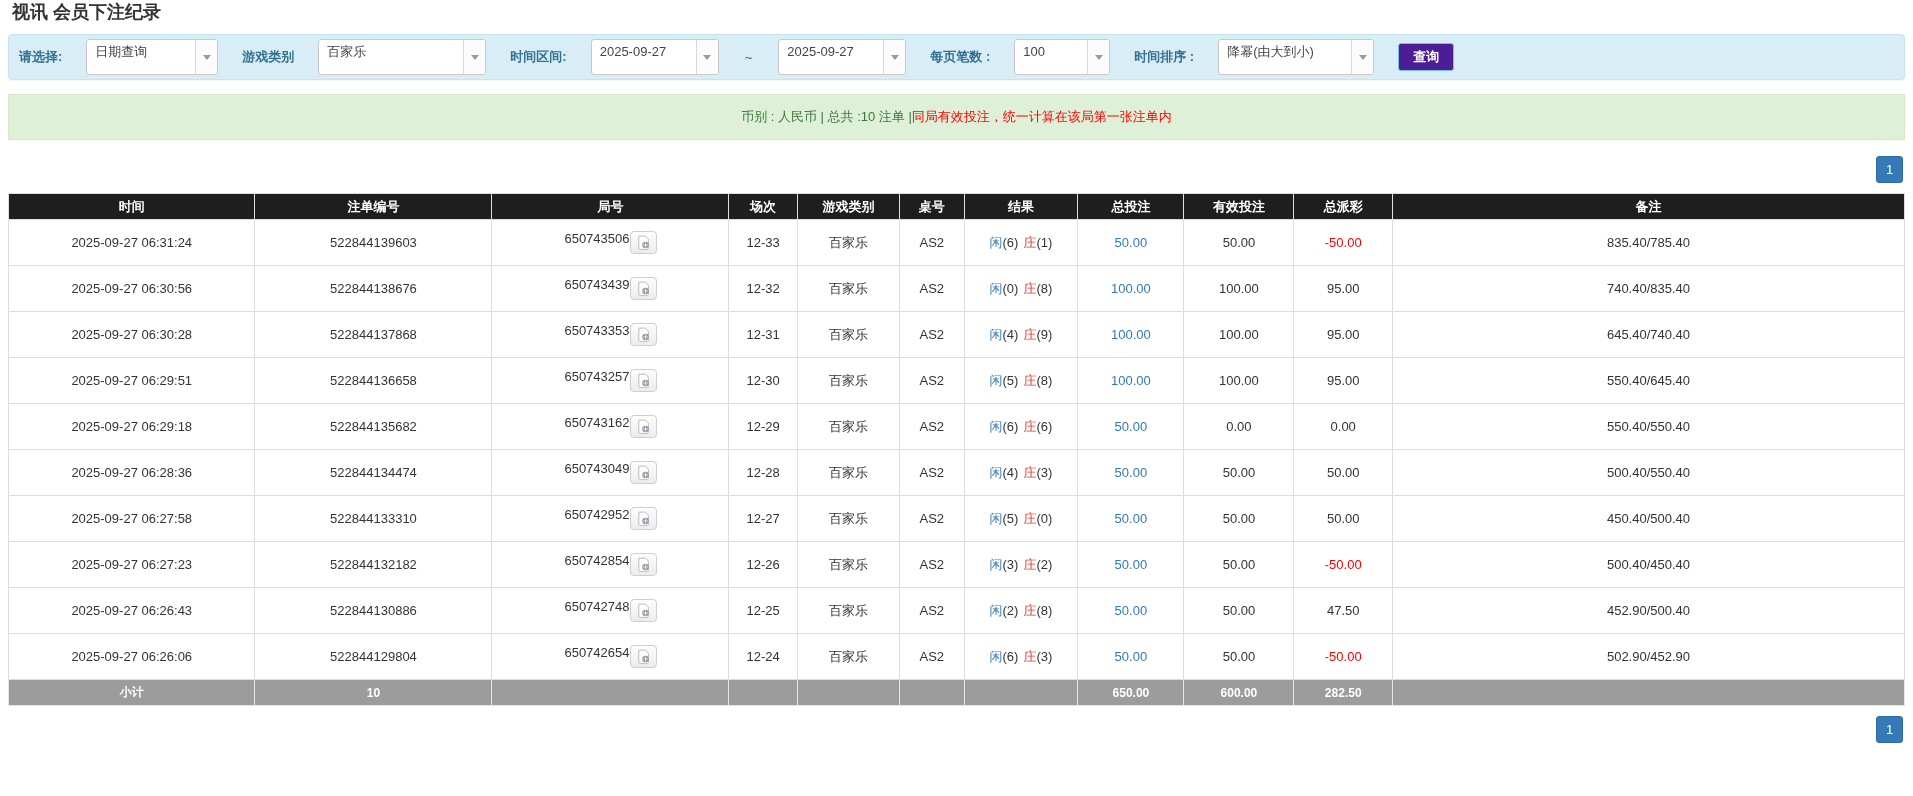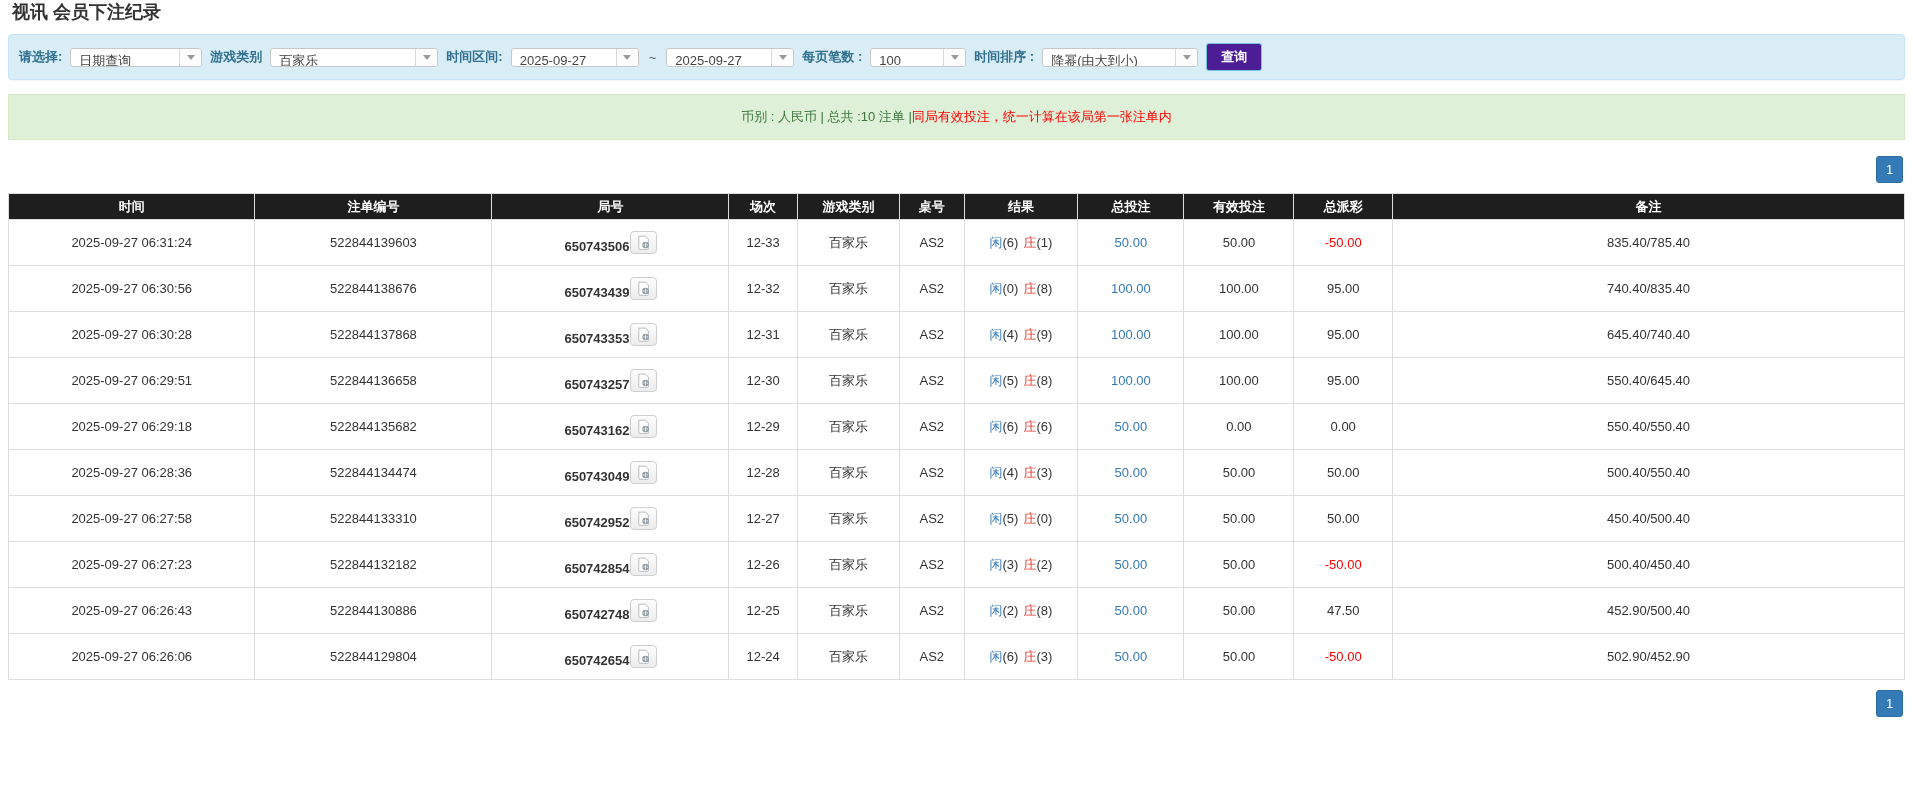--- a/index.html
+++ b/index.html
@@ -6,26 +6,26 @@
   html,body { margin:0; padding:0; }
   body {
     width:1913px; height:796px; overflow:hidden; background:#fff;
     font-family:"Liberation Sans","DejaVu Sans",sans-serif; color:#333;
   }
   .page-title { font-size:18px; font-weight:bold; color:#333; margin:0 0 10px 12px; }
 
   
   .filter-panel {
     margin:0 8px; height:46px; background:#d9edf7; border:1px solid #c4e3f3;
-    border-radius:4px; display:flex; align-items:center; padding:0 10px; gap:8px;
+    border-radius:4px; display:flex; align-items:center; padding:0 10px; gap:24px;
     box-shadow:0 1px 1px rgba(0,0,0,.04);
   }
   .f-label { font-size:13px; font-weight:bold; color:#31708f; white-space:nowrap; }
   .combo {
-    display:inline-flex; align-items:stretch; height:19px; background:#fff;
+    display:inline-flex; align-items:stretch; height:36px; background:#fff;
     border:1px solid #c8c8c8; border-radius:3px; overflow:hidden;
   }
   .combo .val {
     padding:0 8px; line-height:24px; font-size:13px; color:#444;
     white-space:nowrap; overflow:hidden; text-align:left;
   }
   .combo .arrow {
     width:22px; border-left:1px solid #d8d8d8; background:#fcfcfc;
     display:flex; align-items:center; justify-content:center; flex:none;
   }
@@ -51,21 +51,21 @@
     min-width:27px; height:27px; background:#337ab7; border:1px solid #2e6da4;
     border-radius:3px; color:#fff; font-size:13px; display:flex;
     align-items:center; justify-content:center; cursor:pointer;
   }
 
   
   table.records { width:calc(100% - 16px); margin:0 8px; border-collapse:collapse; table-layout:fixed; }
   table.records th, table.records td { border:1px solid #ddd; text-align:center; vertical-align:middle; }
   table.records thead th { background:#1e1e1e; color:#fff; font-size:13px; font-weight:bold; height:26px; padding:0 4px; }
   table.records tbody td { height:46px; font-size:13px; color:#333; background:#fff; padding:0 4px; }
-  .round-wrap { display:inline-flex; align-items:flex-end; gap:0;font-weight:bold; }
+  .round-wrap { display:inline-flex; align-items:flex-start; gap:0; }
   .video-btn {
     display:inline-flex; width:27px; height:23px; border:1px solid #cfcfcf; border-radius:4px;
     background:linear-gradient(#fdfdfd,#ececec); align-items:center; justify-content:center; cursor:pointer;
   }
   .bet-link { color:#337ab7; text-decoration:none; cursor:pointer; }
   .player { color:#337ab7; }
   .banker { color:#e03c31; margin-left:5px; }
   .payout.neg { color:#ff0000; }
   tr.totals td {
     background:#9c9c9c; color:#fff; font-weight:bold; font-size:12px; height:26px;
@@ -443,18 +443,31 @@
     <td><span>百家乐</span></td>
     <td><span>AS2</span></td>
     <td><span class="player">闲</span><span>(6)</span><span class="banker">庄</span><span>(3)</span></td>
     <td><a class="bet-link">50.00</a></td>
     <td><span>50.00</span></td>
     <td><span class="payout neg">-50.00</span></td>
     <td><span>502.90/452.90</span></td>
   </tr>
     </tbody>
   <tfoot>
+    <tr class="totals">
+      <td>小计</td>
+      <td>10</td>
+      <td></td>
+      <td></td>
+      <td></td>
+      <td></td>
+      <td></td>
+      <td>650.00</td>
+      <td>600.00</td>
+      <td>282.50</td>
+      <td></td>
+    </tr>
   </tfoot>
 </table>
 
 <div class="pager-row bottom">
   <span class="page-btn">1</span>
 </div>
 
 </body></html>

